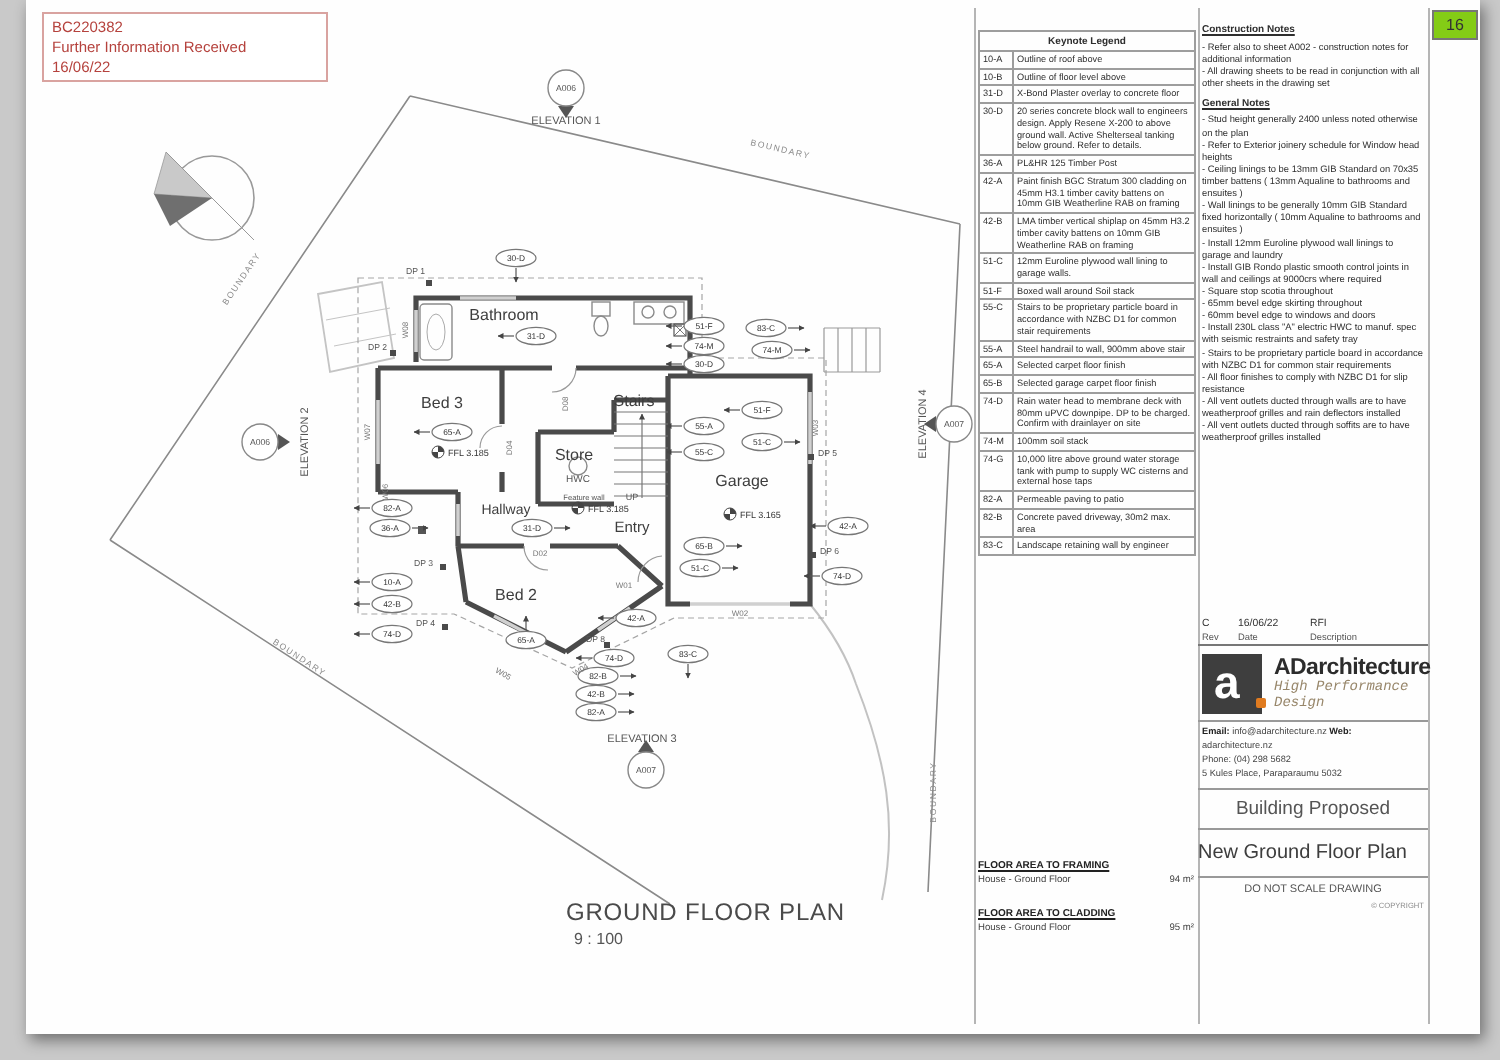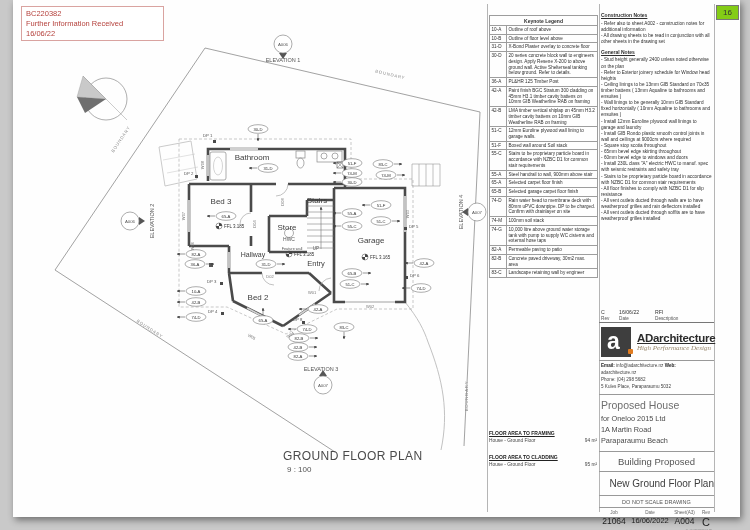--- a/index.html
+++ b/index.html
@@ -47,29 +47,29 @@
   
   .titleblock{left:599px;top:308px;width:115px;color:#333;}
   .tb-sec{border-top:0.5px solid #999;}
   .rev-grid{display:grid;grid-template-columns:18px 36px 58px;font-size:5.2px;padding:1px 2px 0 2px;}
   .rev-grid.hdr{font-size:4.7px;color:#555;border-bottom:1px solid #777;padding-bottom:1px;}
   .logo-row{display:flex;align-items:center;padding:4px 2px 3px 2px;}
   .logo-box{width:30px;height:30px;background:#3e3e3e;position:relative;flex:0 0 auto;}
   .logo-a{position:absolute;left:6px;top:1px;color:#fff;font-size:23px;font-weight:bold;}
   .logo-dot{position:absolute;right:-2px;bottom:3px;width:5px;height:5px;background:#e07b20;border-radius:1px;}
   .brand{margin-left:6px;}
-  .brand-name{font-size:11.5px;font-weight:bold;color:#2c2c2c;letter-spacing:-.3px;text-decoration:underline;}
-  .brand-tag{font-size:7px;font-style:italic;color:#97866a;font-family:Liberation Serif, serif;}
+  .brand-name{font-size:11.5px;font-weight:bold;color:#2c2c2c;letter-spacing:-.3px;}
+  .brand-tag{font-size:7px;font-style:italic;color:#97866a;font-family:Liberation Mono, monospace;}
   .contact{font-size:4.6px;color:#444;padding:2px 2px 3px 2px;line-height:1.5;}
   .contact b{color:#222;}
   .project{padding:2px 2px 4px 2px;}
   .proj-title{font-size:10.5px;color:#6e6e6e;margin:2px 0 3px 0;}
   .proj-line{font-size:7.3px;color:#4a4a4a;margin-bottom:2px;}
   .status{font-size:9.5px;color:#555;text-align:center;padding:4px 0;}
-  .sheet-title{font-size:10px;color:#3d3d3d;text-align:right;padding:6px 0;}
+  .sheet-title{font-size:10px;color:#3d3d3d;text-align:left;padding:6px 0;}
   .warning{font-size:5.5px;color:#555;text-align:center;padding:3px 0 2px 0;}
   .meta{display:grid;grid-template-columns:30px 42px 27px 16px;text-align:center;padding-top:1px;}
   .meta .h{font-size:4.6px;color:#666;padding:1px 0;}
   .meta .v{color:#222;}
   .v-job{font-size:8.5px;}
   .v-date{font-size:7.5px;}
   .v-sheet{font-size:8.5px;}
   .v-rev{font-size:11px;}
   .copyright{font-size:3.8px;color:#888;text-align:right;padding:1px 2px 0 0;}
 </style>
@@ -481,36 +481,20 @@
       <div>
         <b>Email:</b>
         <span>info@adarchitecture.nz</span>
         <b>Web:</b>
         <span>adarchitecture.nz</span>
       </div>
       <div>Phone: (04) 298 5682</div>
       <div>5 Kules Place, Paraparaumu 5032</div>
     </div>
 
-    <div class="project tb-sec">
-      <div class="proj-title">Proposed House</div>
-      <div class="proj-line">for Oneloo 2015 Ltd</div>
-      <div class="proj-line">1A Martin Road</div>
-      <div class="proj-line">Paraparaumu Beach</div>
-    </div>
 
     <div class="status tb-sec">Building Proposed</div>
     <div class="sheet-title tb-sec">New Ground Floor Plan</div>
     <div class="warning tb-sec">DO NOT SCALE DRAWING</div>
 
-    <div class="meta tb-sec">
-      <span class="h">Job</span>
-      <span class="h">Date</span>
-      <span class="h">Sheet(A3)</span>
-      <span class="h">Rev</span>
-      <span class="v v-job">21064</span>
-      <span class="v v-date">16/06/2022</span>
-      <span class="v v-sheet">A004</span>
-      <span class="v v-rev">C</span>
-    </div>
     <div class="copyright">© COPYRIGHT</div>
   </div>
 </div>
 
 </body></html>

